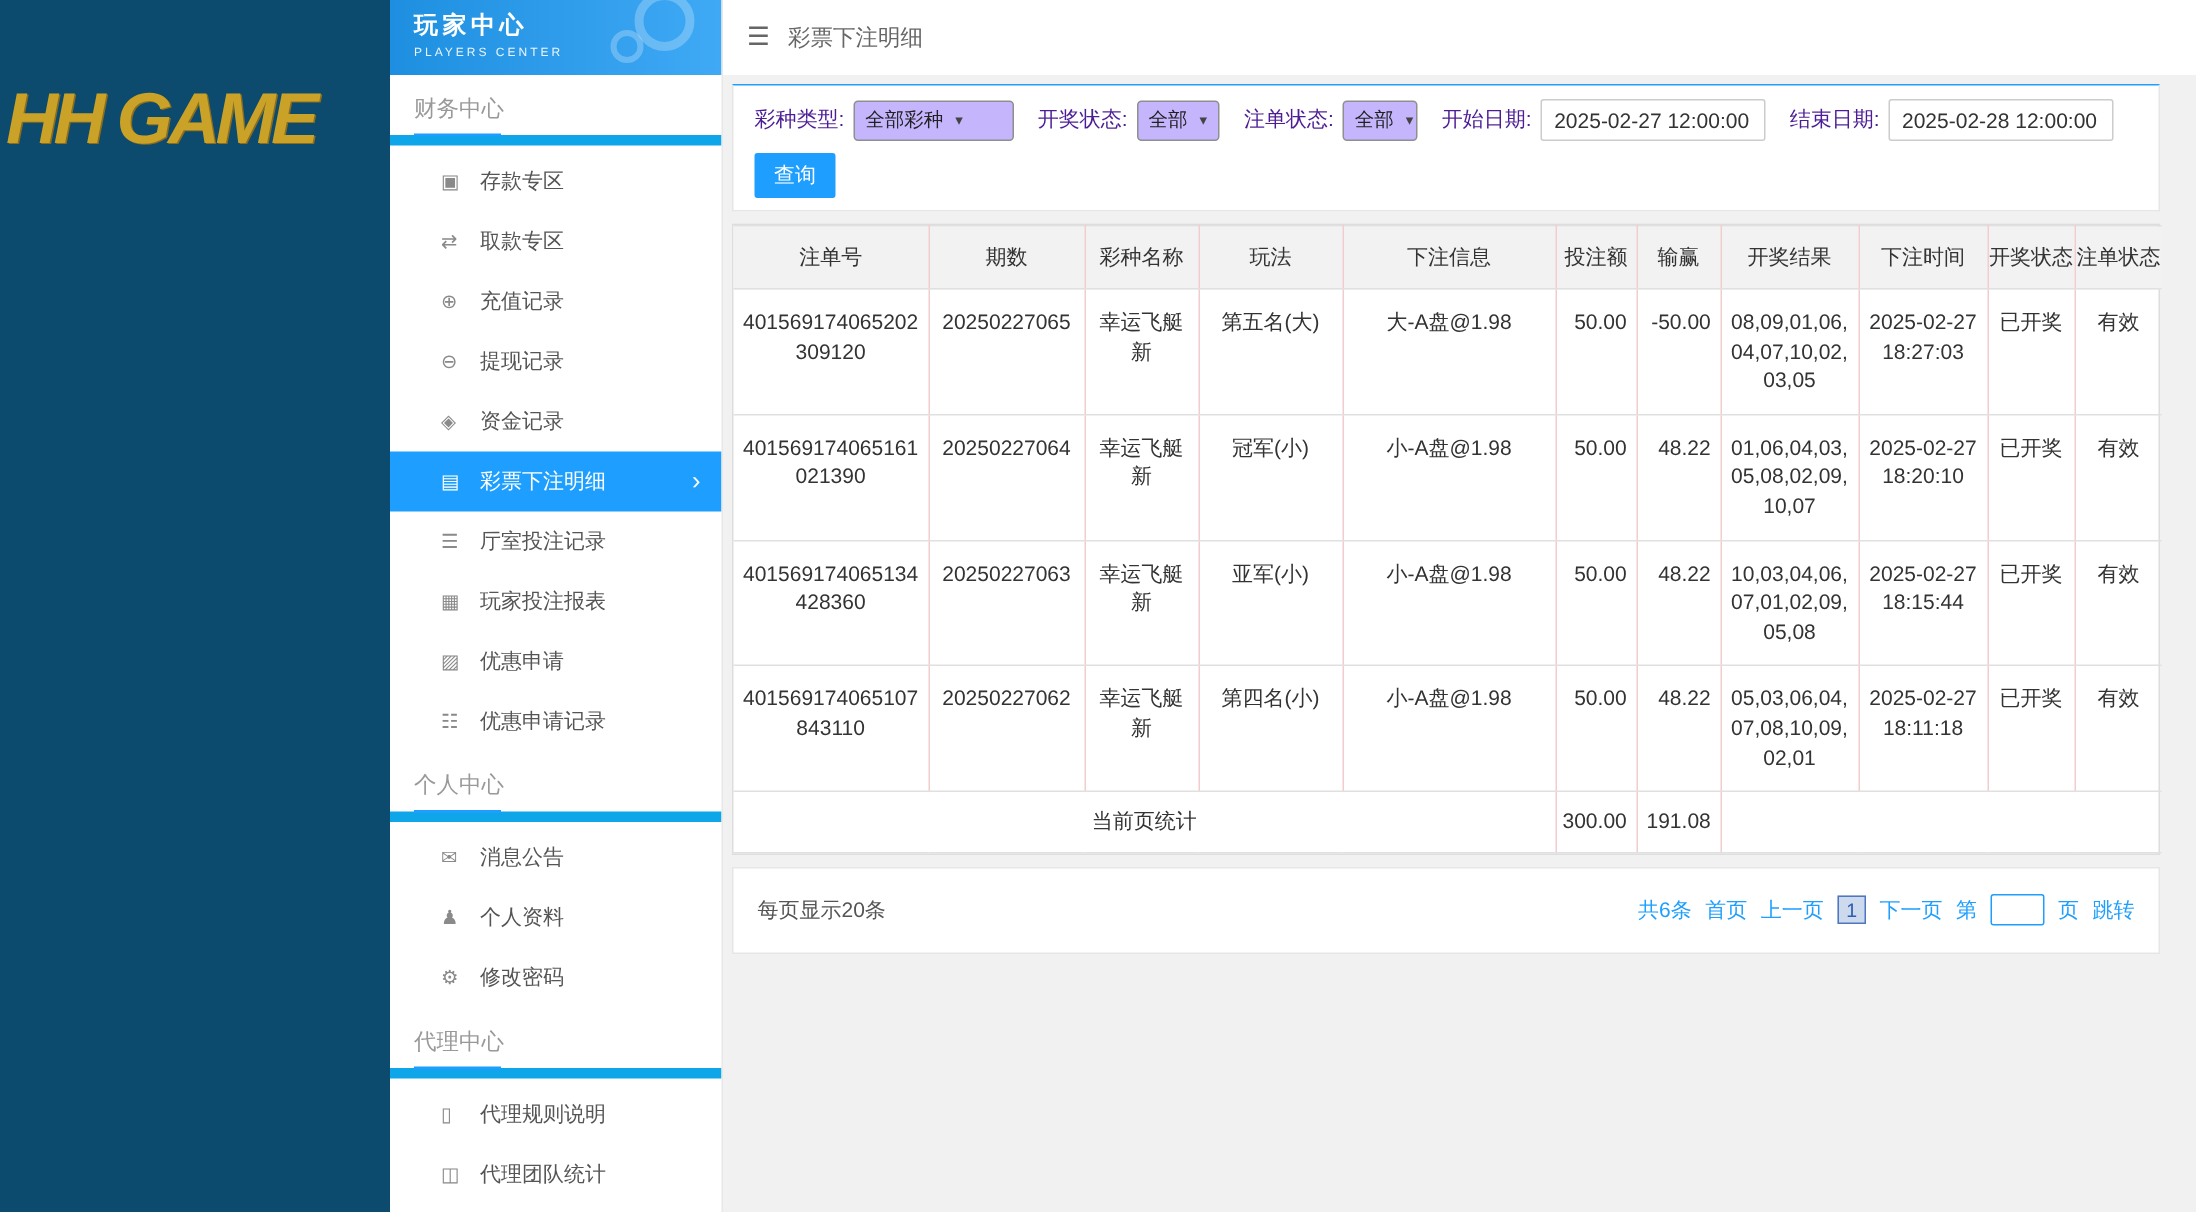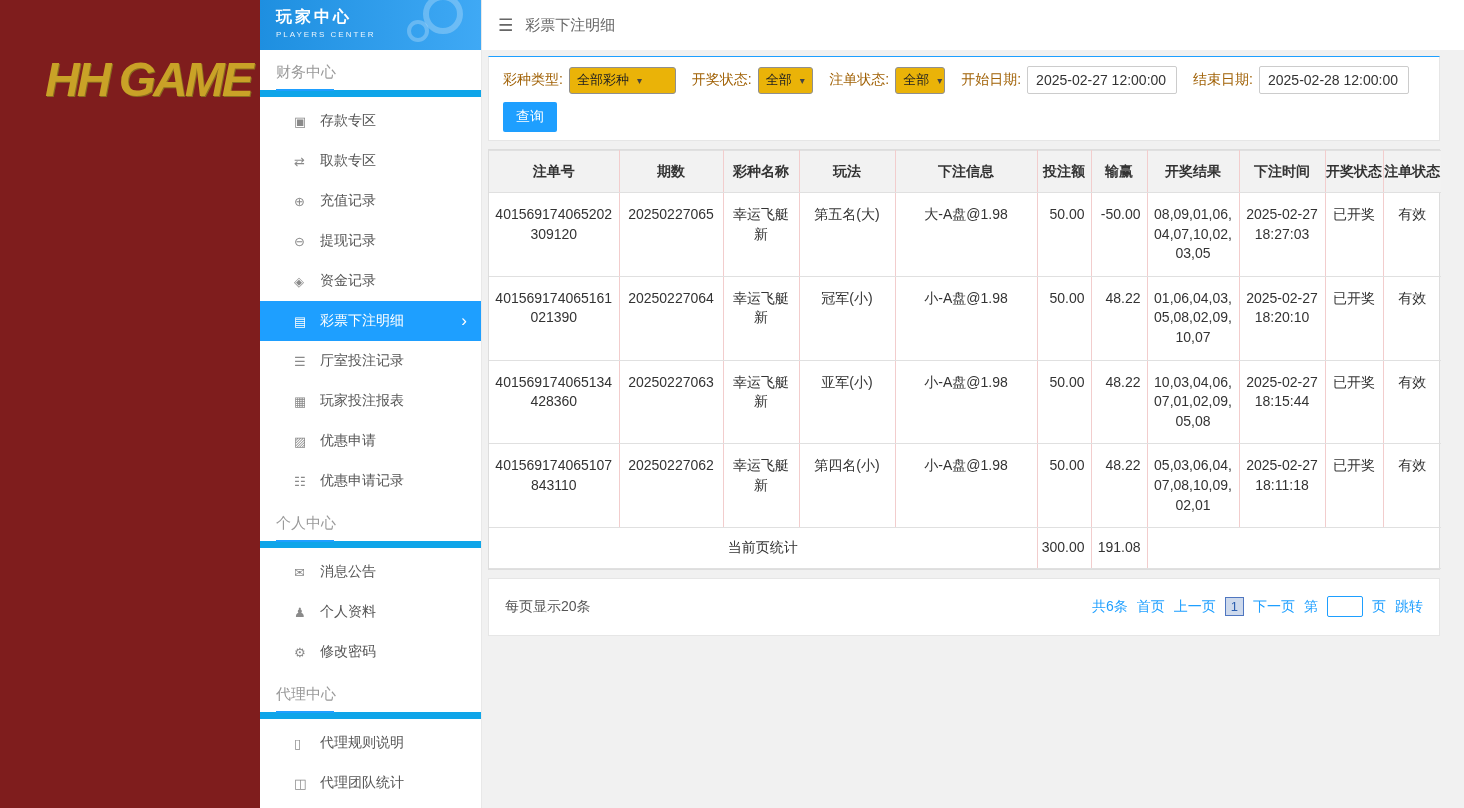--- a/index.html
+++ b/index.html
@@ -1,21 +1,21 @@
 <!DOCTYPE html>
 <html><head>
 <meta charset="utf-8">
 <style>
   * { box-sizing: border-box; margin: 0; padding: 0; }
   html, body { width: 1464px; height: 808px; overflow: hidden; }
   body { font-family: "Liberation Sans", "DejaVu Sans", sans-serif; background: #fff; font-size: 14px; color: #333; }
   .app { display: flex; width: 1464px; height: 808px; }
 
   
-  .logo-pane { width: 260px; background: #7f1d1d; overflow: hidden; flex: 0 0 260px; padding-left: 41px; }
+  .logo-pane { width: 260px; background: #0c4a6e; overflow: hidden; flex: 0 0 260px; }
   .logo-text { margin: 52px 0 0 4px; font-size: 48px; font-weight: bold; font-style: italic; letter-spacing: -3px; white-space: nowrap; color: #c9a227; text-shadow: 1px 1px 0 #8a6d1f; }
 
   
   .sidebar { width: 222px; flex: 0 0 222px; background: #fff; border-right: 1px solid #e8e8e8; overflow: hidden; }
   .sidebar-header { height: 50px; background: linear-gradient(90deg, #1e8fe0, #3fa9f5); color: #fff; padding: 7px 0 0 16px; position: relative; overflow: hidden; }
   .sb-title { font-size: 16px; font-weight: bold; letter-spacing: 3px; }
   .sb-sub { font-size: 8px; letter-spacing: 2px; margin-top: 2px; opacity: .9; }
   .deco { position: absolute; border-radius: 50%; border: 6px solid rgba(255,255,255,.25); }
   .deco.c1 { width: 40px; height: 40px; right: 18px; top: -6px; }
   .deco.c2 { width: 22px; height: 22px; right: 52px; top: 20px; border-width: 4px; }
@@ -30,33 +30,33 @@
   
   .main { flex: 1; background: #f1f1f1; display: flex; flex-direction: column; min-width: 0; }
   .topbar { height: 50px; background: #fff; display: flex; align-items: center; padding-left: 16px; flex: 0 0 50px; }
   .hamburger { font-size: 17px; color: #666; margin-right: 12px; cursor: pointer; }
   .topbar-title { font-size: 15px; color: #666; }
   .content { padding: 6px 24px 8px 6px; }
 
   
   .filter-card { background: #fff; border: 1px solid #e6e6e6; border-top: 1px solid #1E9FFF; padding: 9px 14px 8px 14px; }
   .filter-row { display: flex; align-items: center; white-space: nowrap; }
-  .flabel { color: #a16207; margin-right: 6px; }
-  .sel { height: 27px; border: 1px solid #8f8f8f; border-radius: 3px; background: #eab308; display: inline-flex; align-items: center; padding: 0 5px 0 7px; font-size: 13px; color: #222; margin-right: 16px; cursor: pointer; }
+  .flabel { color: #4c1d95; margin-right: 6px; }
+  .sel { height: 27px; border: 1px solid #8f8f8f; border-radius: 3px; background: #c4b5fd; display: inline-flex; align-items: center; padding: 0 5px 0 7px; font-size: 13px; color: #222; margin-right: 16px; cursor: pointer; }
   .sel .caret { font-size: 10px; color: #444; margin-left: 8px; }
   .w110 { width: 112px; }
   .w56 { width: 58px; }
   .w48 { width: 50px; }
   .date-input { height: 28px; width: 150px; border: 1px solid #ccc; border-radius: 2px; padding: 0 8px; font-size: 14px; color: #333; margin-right: 16px; font-family: inherit; }
   .query-btn { margin-top: 8px; background: #1E9FFF; color: #fff; border: none; border-radius: 2px; height: 30px; width: 54px; font-size: 14px; cursor: pointer; font-family: inherit; }
 
   
   .table-card { background: #fff; border: 1px solid #ddd; margin-top: 8px; }
   table { width: 100%; border-collapse: collapse; table-layout: fixed; }
-  th { background: #f2f2f2; height: 42px; font-size: 14px; font-weight: bold; color: #333; }
+  th { background: #f2f2f2; height: 42px; font-size: 14px; font-weight: normal; color: #333; }
   th, td { border-top: 1px solid #e0e0e0; border-bottom: 1px solid #e0e0e0; border-left: 1px solid #f2cdcd; border-right: 1px solid #f2cdcd; }
   th:first-child, td:first-child { border-left: none; }
   th:last-child, td:last-child { border-right: none; }
   td { text-align: center; vertical-align: top; padding: 12px 4px; font-size: 14px; color: #333; word-break: break-all; line-height: 1.4; }
   tbody tr { height: 76px; }
   td.num { text-align: right; padding-right: 6px; }
   tfoot td { vertical-align: middle; padding: 10px 4px; height: 38px; }
   tfoot .sum-label { text-align: center; }
 
   

